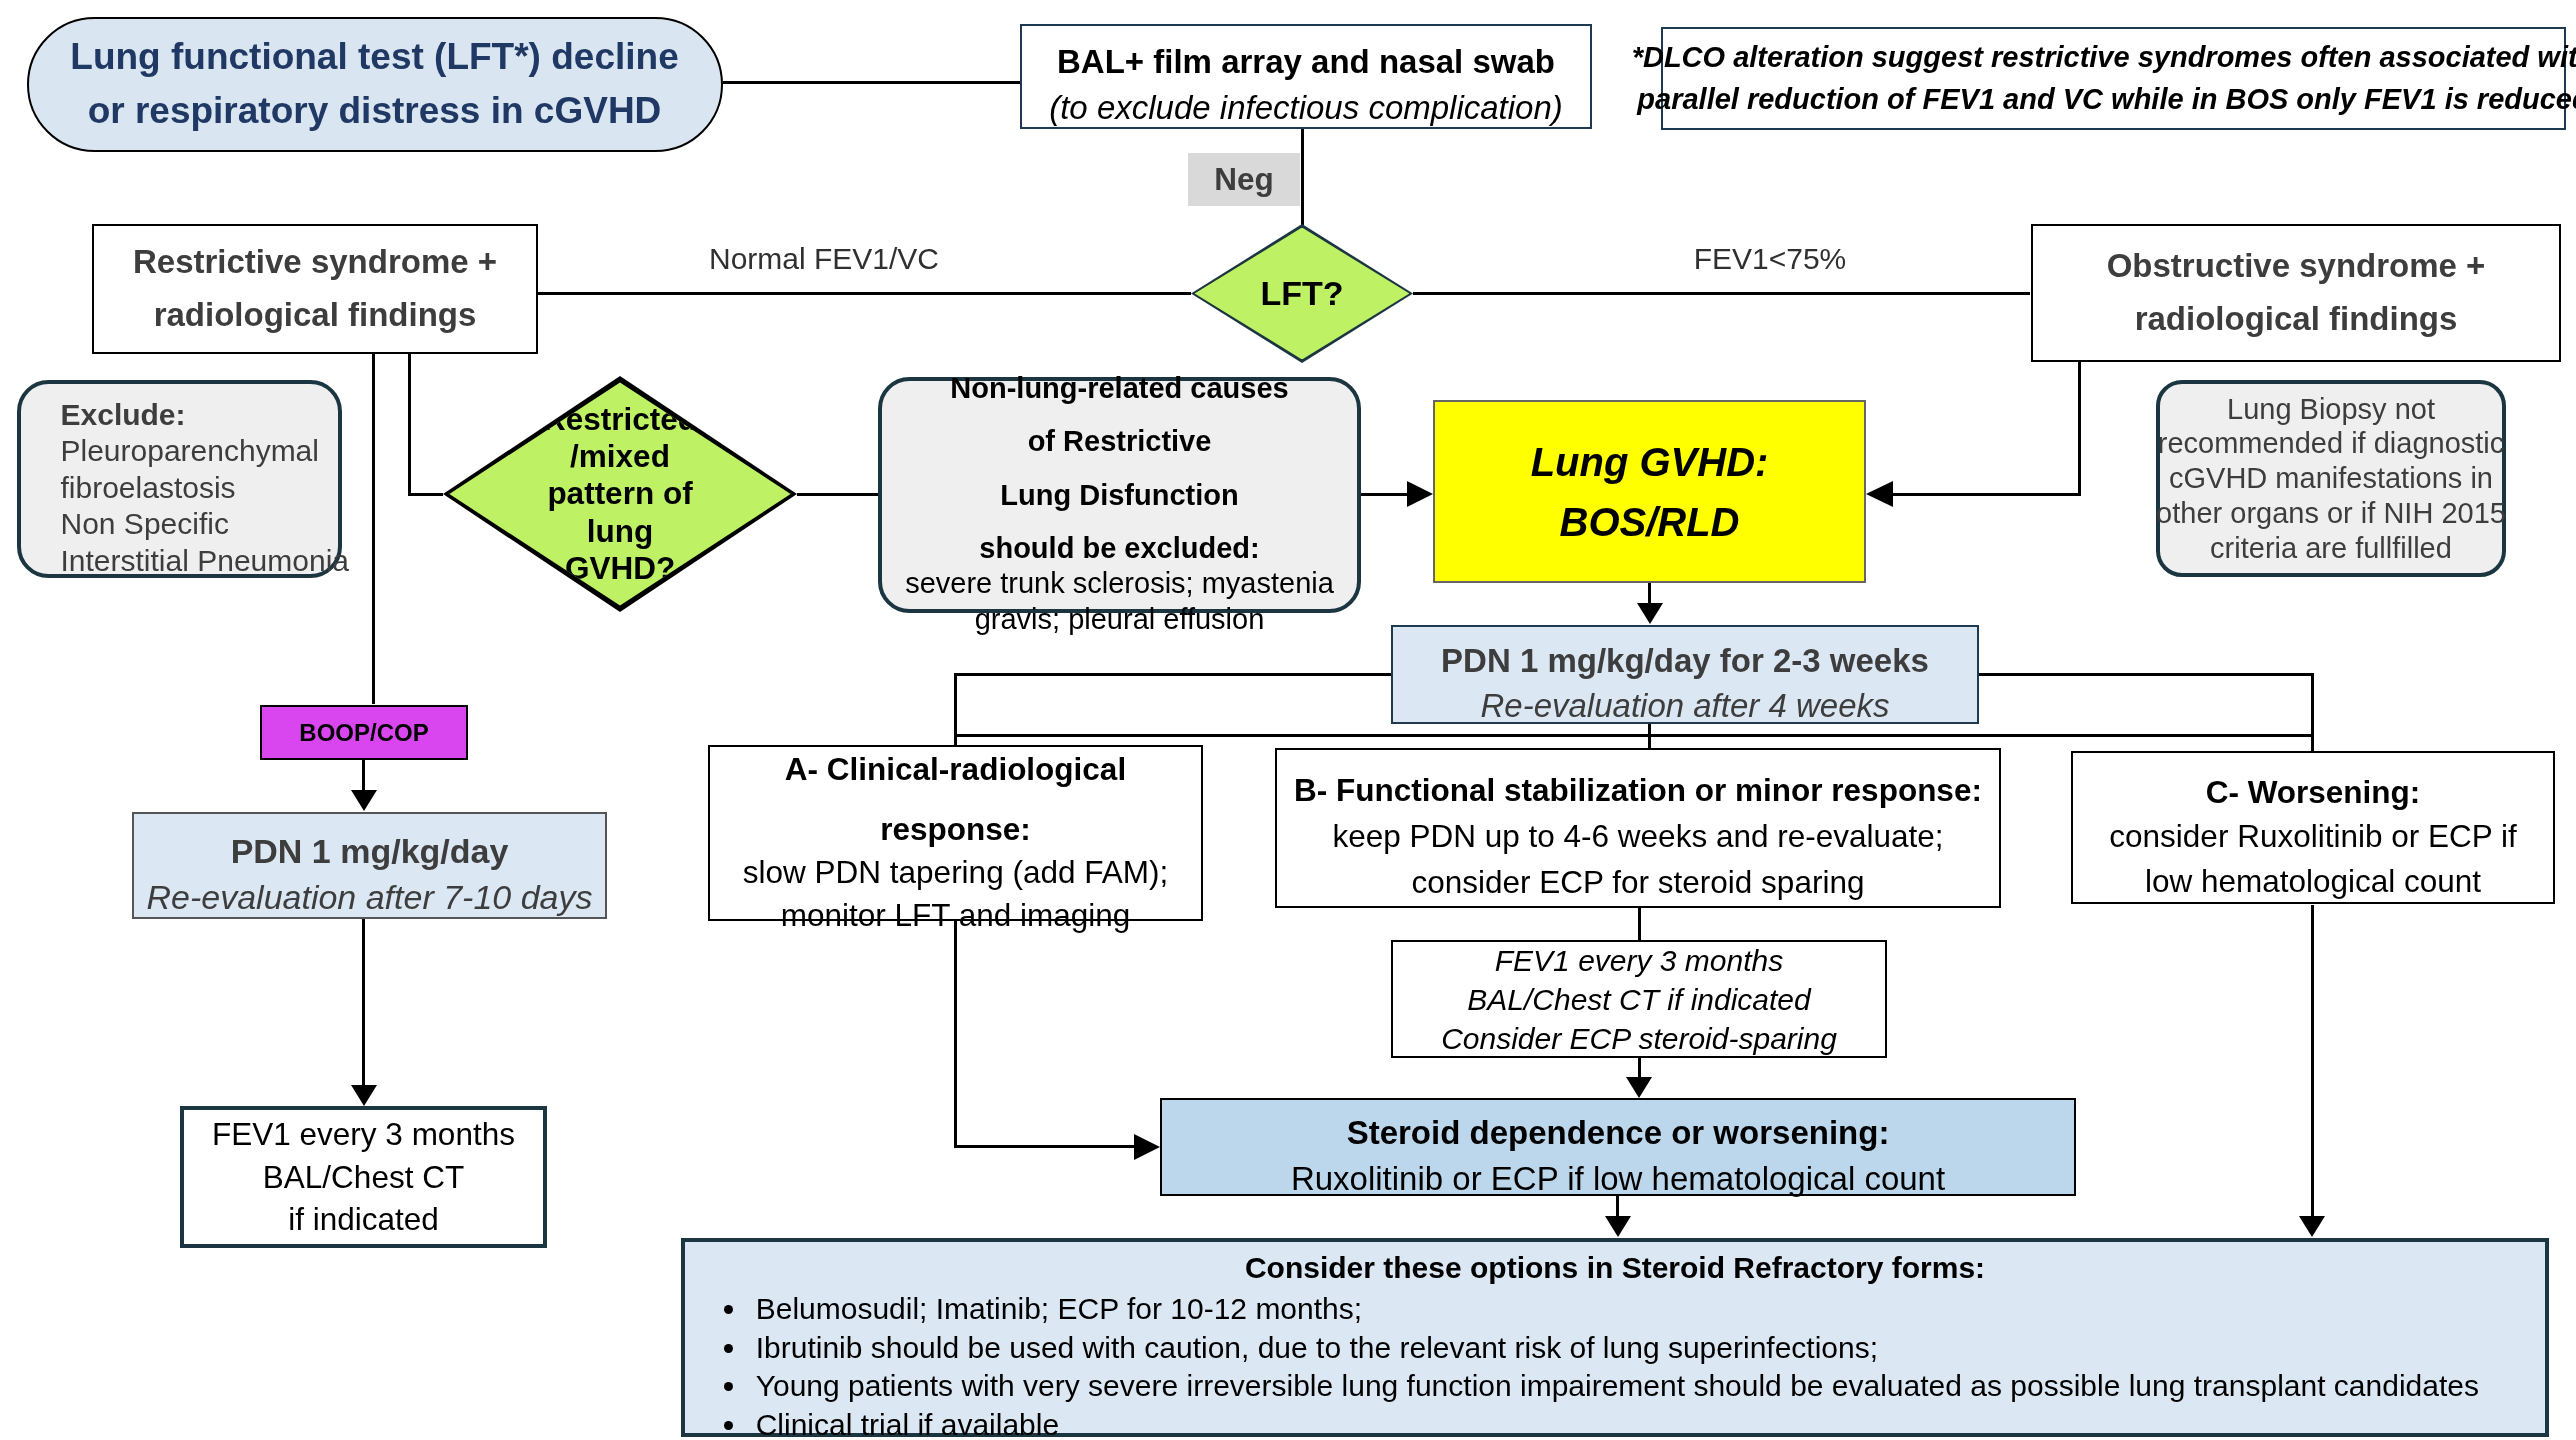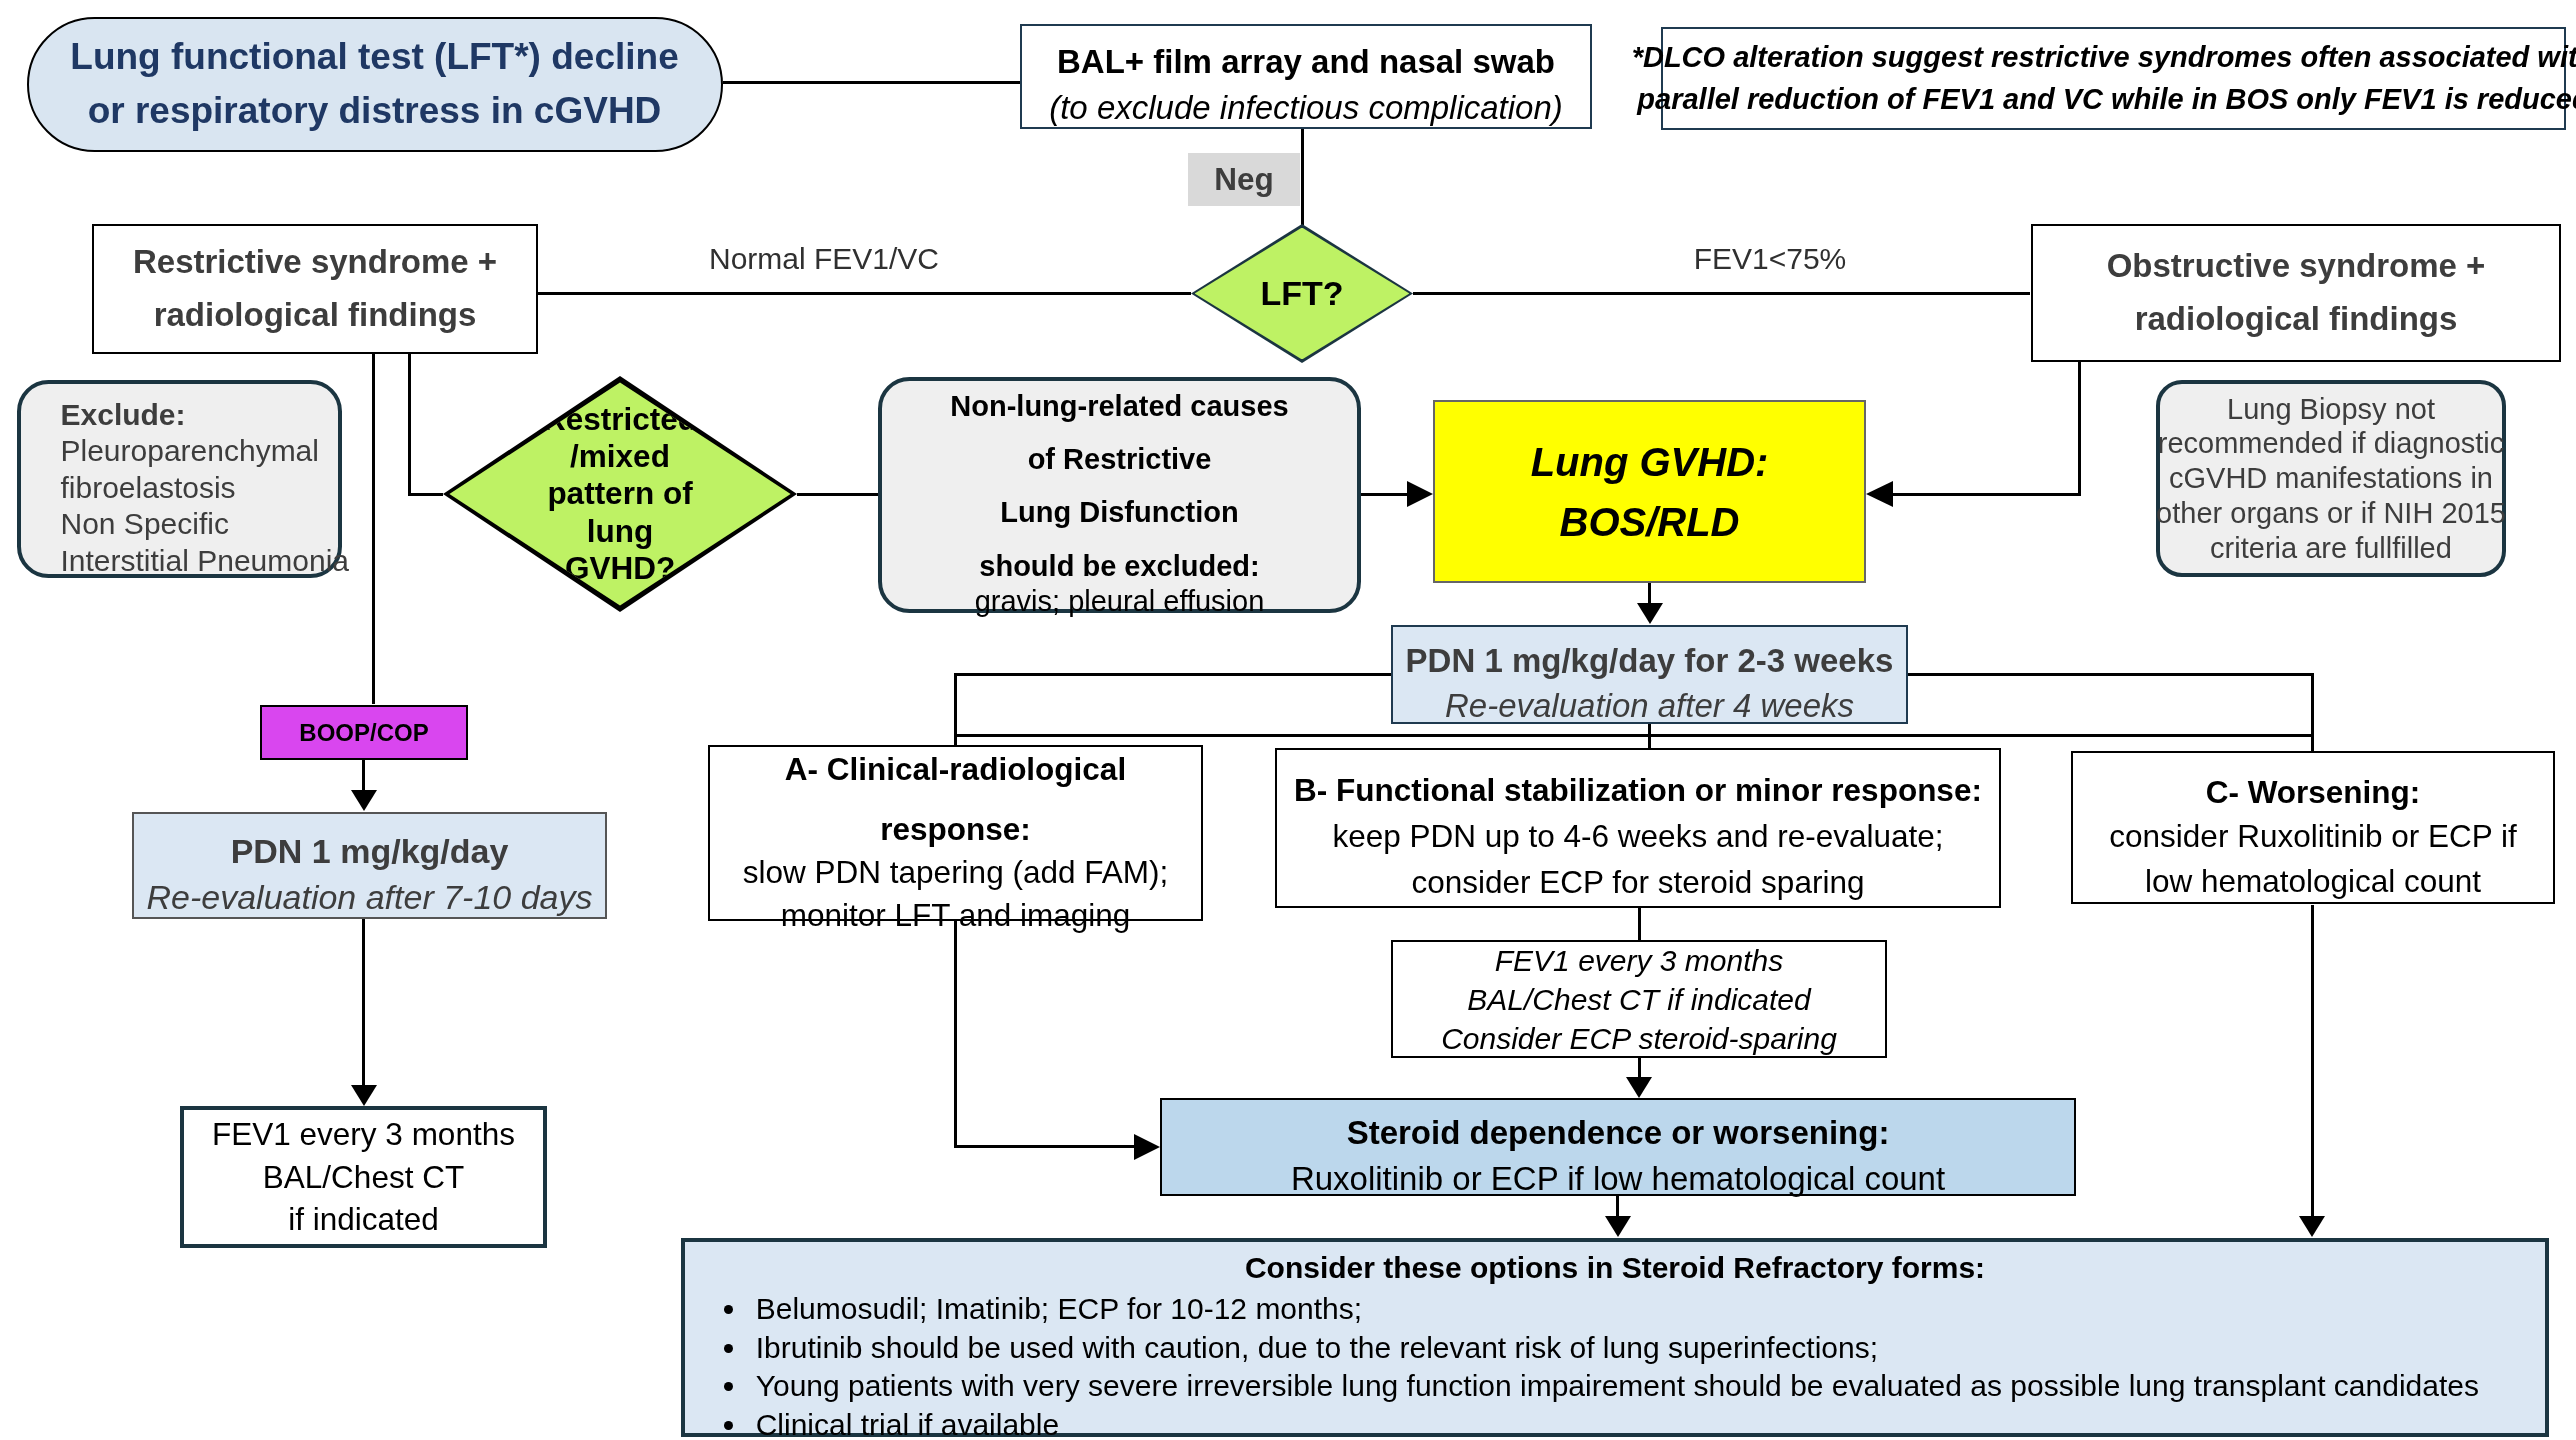--- a/index.html
+++ b/index.html
@@ -25,21 +25,21 @@
   #obstructive-box{left:2031px;top:224px;width:530px;height:138px;background:#fff;border:2.9px solid #000;
     color:#3d3d3d;font-size:33px;font-weight:bold;line-height:1.6;}
   #exclude-box{left:16.5px;top:380px;width:325px;height:198px;background:#efefef;border:4.3px solid #1b3541;
     border-radius:31.5px;color:#3d3d3d;font-size:30px;line-height:1.22;align-items:flex-start;padding-left:40px;text-align:left;}
   #nonlung-box{left:878px;top:377px;width:483px;height:236px;background:#efefef;border:4.3px solid #1b3541;
     border-radius:31.5px;font-size:29px;line-height:1.22;}
   #yellow-box{left:1433px;top:400px;width:433px;height:183px;background:#ffff00;border:2.9px solid #666;
     font-size:40px;font-weight:bold;font-style:italic;line-height:1.5;}
   #biopsy-box{left:2156px;top:380px;width:350px;height:197px;background:#efefef;border:4.3px solid #1b3541;
     border-radius:26px;color:#3d3d3d;font-size:29px;line-height:1.2;}
-  #pdn23-box{left:1391px;top:625px;width:517px;height:99px;background:#dbe7f3;border:2.9px solid #1f3a50;
+  #pdn23-box{left:1391px;top:625px;width:588px;height:99px;background:#dbe7f3;border:2.9px solid #1f3a50;
     color:#3d3d3d;font-size:33px;line-height:1.35;}
   #boop-box{left:260px;top:705px;width:208px;height:55px;background:#d946ef;border:2.9px solid #000;font-size:24px;font-weight:bold;}
   #pdn710-box{left:132px;top:812px;width:475px;height:107px;background:#dbe7f3;border:2.9px solid #555;
     color:#3d3d3d;font-size:34px;line-height:1.35;}
   #a-box{left:708px;top:745px;width:495px;height:176px;background:#fff;border:2.9px solid #000;font-size:31.5px;line-height:1.35;}
   #b-box{left:1275px;top:748px;width:726px;height:160px;background:#fff;border:2.9px solid #000;font-size:31.5px;line-height:1.45;}
   #c-box{left:2071px;top:751px;width:484px;height:153px;background:#fff;border:2.9px solid #000;font-size:31.5px;line-height:1.4;}
   #fev1-center-box{left:1391px;top:940px;width:496px;height:118px;background:#fff;border:2.9px solid #000;
     font-size:30px;font-style:italic;line-height:1.3;}
   #steroid-box{left:1160px;top:1098px;width:916px;height:98px;background:#bcd7ec;border:2.9px solid #000;
@@ -166,20 +166,21 @@
       <div class="ln">lung</div>
       <div class="ln">GVHD?</div>
     </div>
   </div>
 
   <div class="node" id="nonlung-box">
     <div class="ln b">Non-lung-related causes</div>
     <div class="ln b">of Restrictive</div>
     <div class="ln b">Lung Disfunction</div>
     <div class="ln b">should be excluded:</div>
+    <div class="ln">severe trunk sclerosis; myastenia</div>
     <div class="ln">gravis; pleural effusion</div>
   </div>
 
   <div class="node" id="yellow-box">
     <div class="ln">Lung GVHD:</div>
     <div class="ln">BOS/RLD</div>
   </div>
 
   <div class="node" id="biopsy-box">
     <div class="ln">Lung Biopsy not</div>

